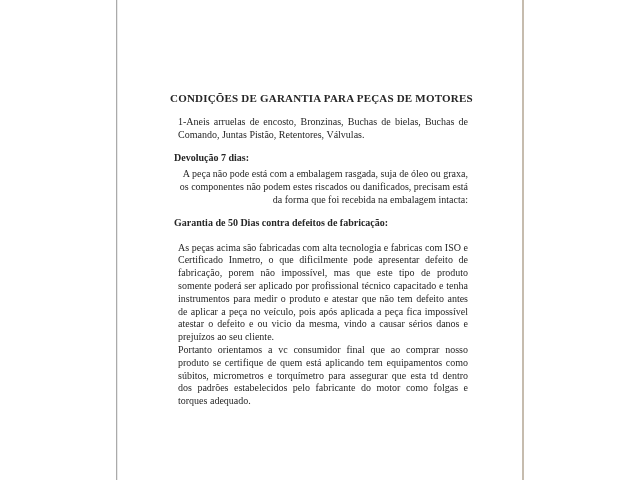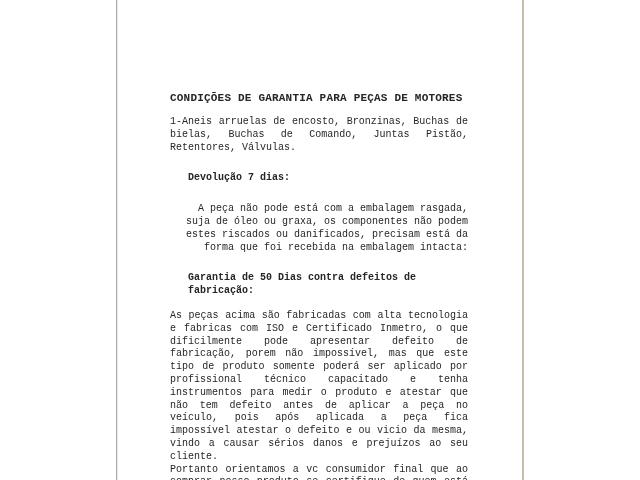--- a/index.html
+++ b/index.html
@@ -6,21 +6,21 @@
     margin: 0;
     padding: 0;
     background: #ffffff;
   }
   .screen {
     position: relative;
     width: 560px;
     height: 480px;
     background: #ffffff;
     overflow: hidden;
-    font-family: Liberation Mono, monospace;
+    font-family: Liberation Serif, serif;
   }
   .rule {
     position: absolute;
     top: 0;
     height: 480px;
   }
   .rule-left {
     left: 116px;
     width: 1px;
     background: #aaaaaa;
@@ -42,27 +42,27 @@
   }
   .doc-title {
     font-size: 11px;
     font-weight: bold;
     letter-spacing: 0.2px;
     line-height: 14px;
     margin: 0 0 11px 0;
     white-space: nowrap;
   }
   p {
-    margin: 0 0 10px 0;
+    margin: 0 0 10px 8px;
   }
   .just { text-align: justify; }
   .left { text-align: right; }
   .h-bold {
     font-weight: bold;
-    margin: 18px;
+    margin: 4px;
   }
   .h-bold.gap-after { margin-bottom: 12px; }
   .no-gap { margin-bottom: 0; }
 </style>
 </head>
 <body>
 
 <div class="screen">
 
   <div class="rule rule-left"></div>

